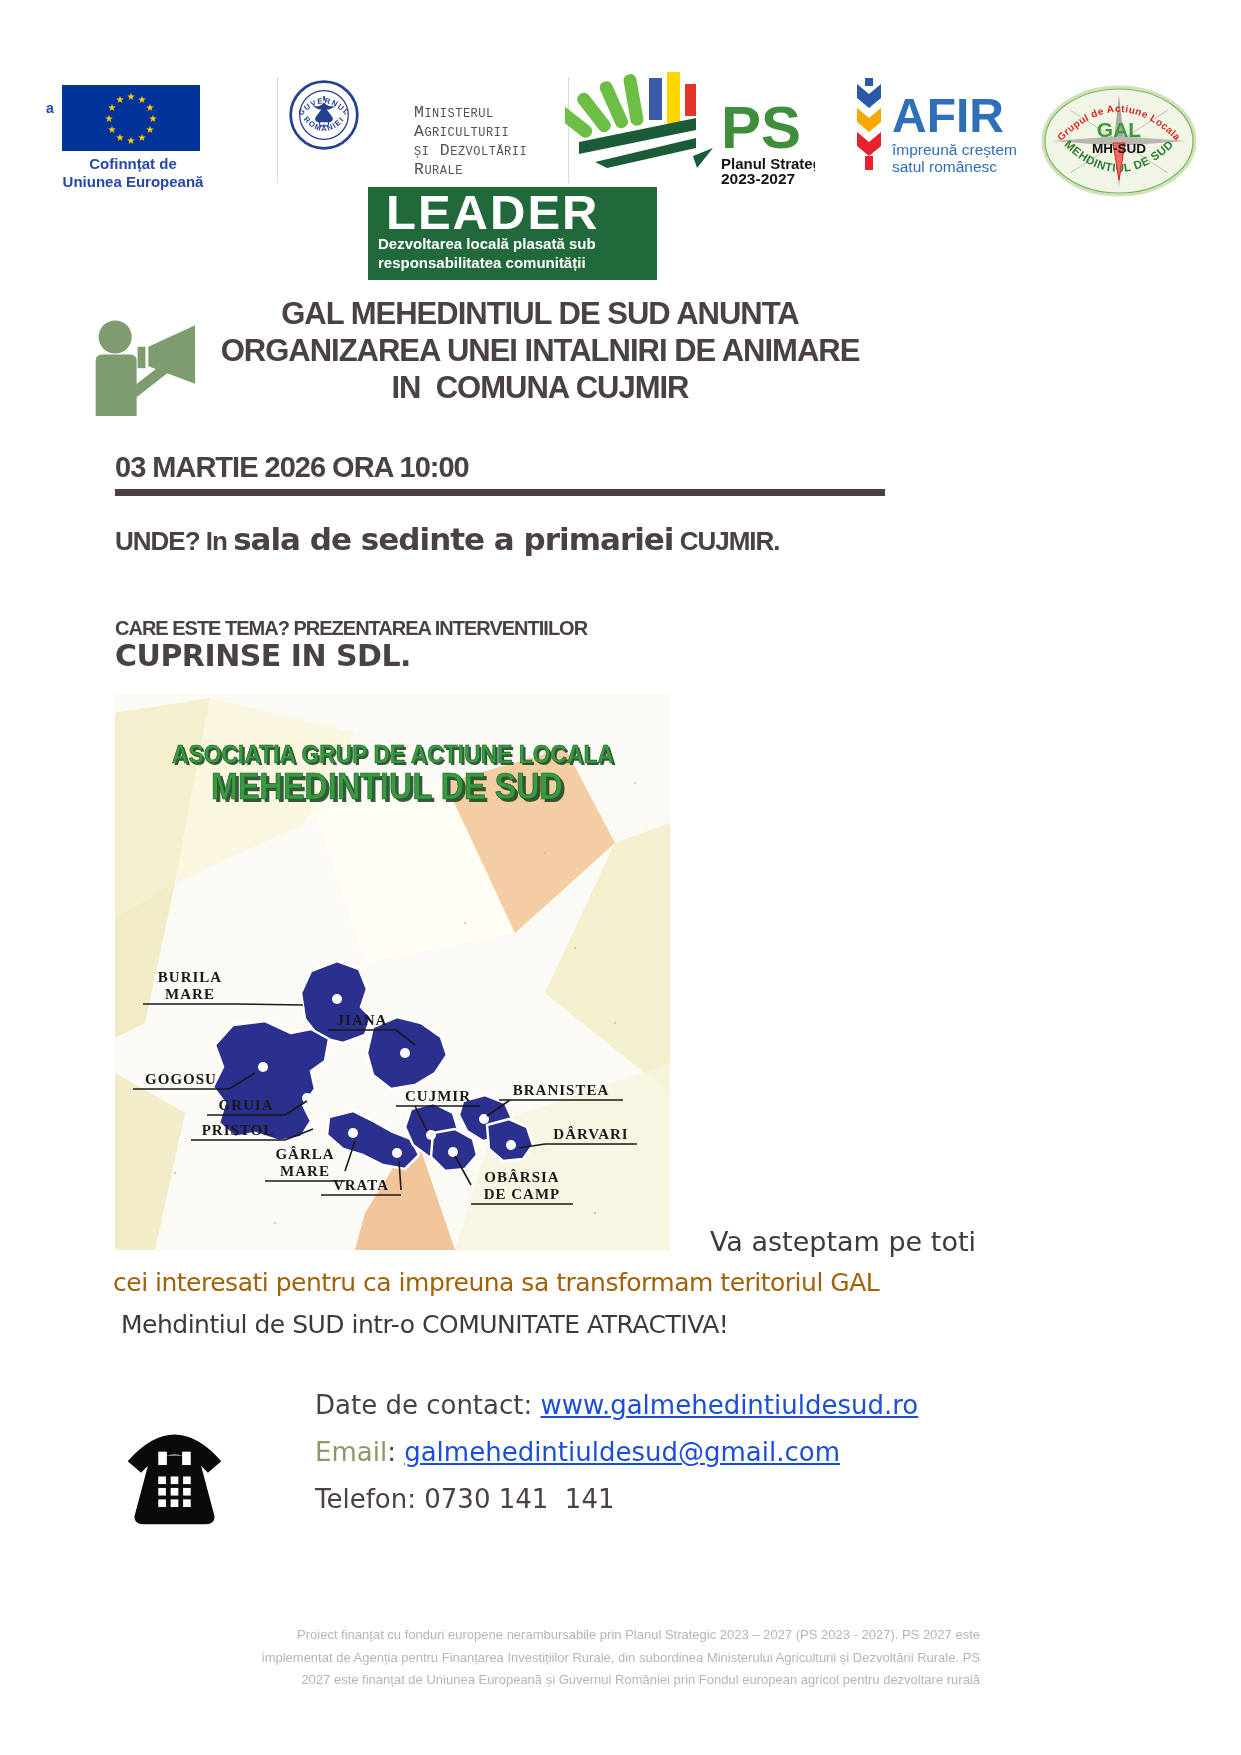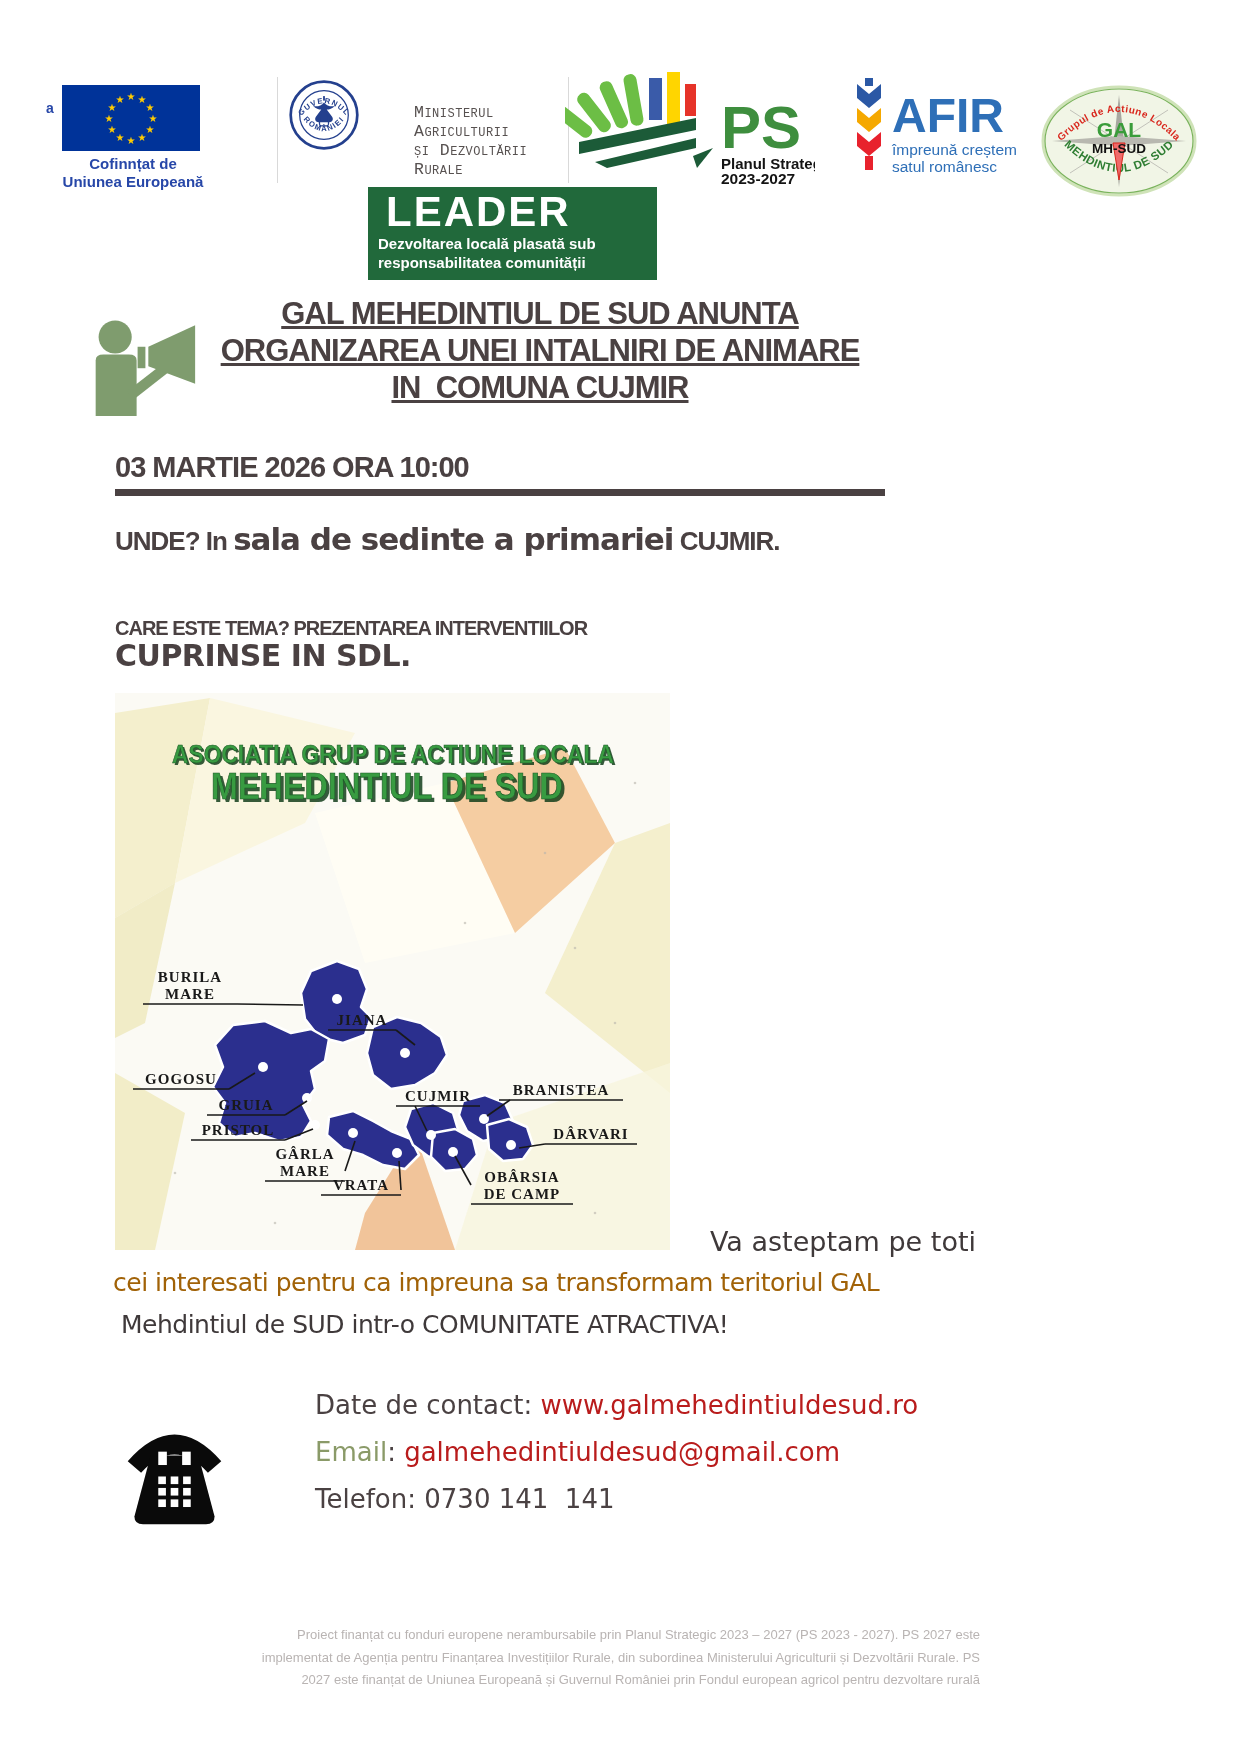--- a/index.html
+++ b/index.html
@@ -3,29 +3,29 @@
 <meta charset="utf-8">
 <style>
   html,body{margin:0;padding:0;background:#fff;}
   #page{position:relative;width:1241px;height:1755px;background:#ffffff;overflow:hidden;
         font-family:"DejaVu Sans",sans-serif;}
   .abs{position:absolute;}
   .cond{font-family:"Liberation Sans",sans-serif;font-weight:700;letter-spacing:-1px;color:#4A4142;}
   .wide{font-family:"DejaVu Sans",sans-serif;color:#4A4142;}
   .center{text-align:center;}
   .pre{white-space:pre;}
-  a.link{color:#b91c1c;cursor:pointer;margin-top:23px;}
+  a.link{color:#1d4ed8;text-decoration:underline;cursor:pointer;margin-top:23px;}
   .eu-caption{font-family:"Liberation Sans",sans-serif;font-weight:700;color:#2747A8;font-size:15px;line-height:18px;text-align:center;}
   .ministry-box{border-left:1px solid #d9d9d9;border-right:1px solid #d9d9d9;}
   .ministry-text{font-family:Liberation Mono, monospace;font-variant:small-caps;color:#575150;
                  font-size:16.5px;line-height:19px;letter-spacing:.5px;margin-left:44px;}
   .leader{background:#21693B;color:#fff;}
-  .leader .t{font-family:"Liberation Sans",sans-serif;font-weight:700;font-size:42px;letter-spacing:2px;line-height:44px;padding:3px 0 0 18px;}
+  .leader .t{font-family:"Liberation Sans",sans-serif;font-weight:700;font-size:49px;letter-spacing:2px;line-height:44px;padding:3px 0 0 18px;}
   .leader .s{font-family:"Liberation Sans",sans-serif;font-weight:700;font-size:15px;line-height:19px;padding-left:10px;}
-  .headline{font-size:31px;line-height:37px;letter-spacing:-1px;text-decoration:underline;}
+  .headline{font-size:31px;line-height:37px;letter-spacing:-1px;}
   .datebar{background:#4A4142;}
   .maplabel{font-family:"Liberation Serif",serif;font-weight:700;fill:#191919;letter-spacing:1px;}
   .footer{font-family:"Liberation Sans",sans-serif;color:#B9B4B3;font-size:13px;line-height:22.5px;text-align:right;margin-top:12px;}
 </style>
 </head>
 <body>
 
 <div id="page">
 
   <div class="abs" style="left:46px;top:100px;font:700 14px 'Liberation Sans',sans-serif;color:#2747A8;">a</div>

